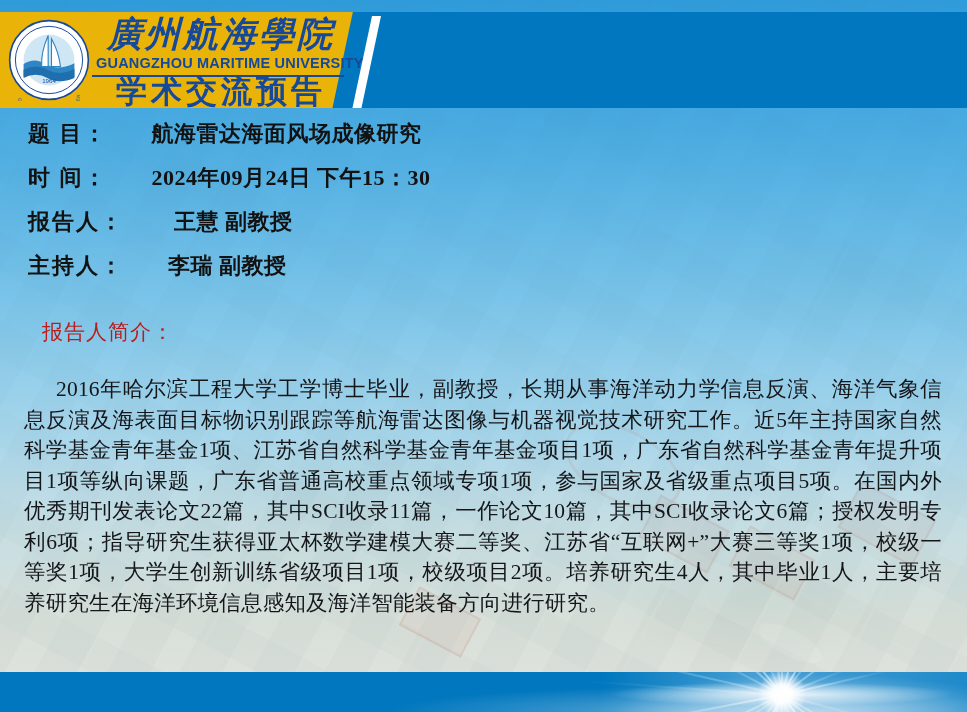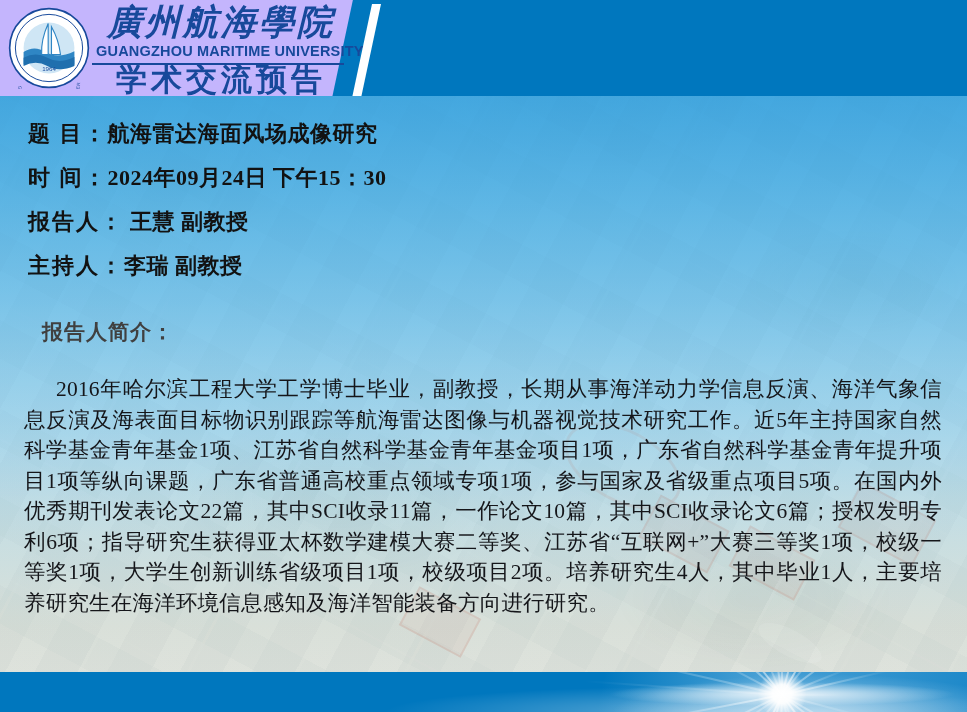--- a/index.html
+++ b/index.html
@@ -82,24 +82,24 @@
       rgba(80,175,225,.58) 32%,
       rgba(120,195,230,.40) 52%,
       rgba(175,215,230,.22) 70%,
       rgba(225,232,228,.10) 86%,
       rgba(238,240,234,.04) 100%);
   }
 
   
   .header {
     position: absolute;
-    left: 0; top: 0;
+    left: 0; top: 12px;
     width: 967px;
     height: 96px;
-    background: #c4b5fd;
+    background: #eab308;
     overflow: hidden;
     z-index: 5;
   }
   
   .hdr-slab {
     position: absolute;
     top: -10px;
     left: 355px;
     width: 660px;
     height: 120px;
@@ -192,32 +192,33 @@
     color: #121212;
     line-height: 44px;
     white-space: nowrap;
     letter-spacing: .5px;
   }
   .field-label {
     letter-spacing: 2px;
   }
   .field-value {
     letter-spacing: .5px;
+    margin-left: 44px;
   }
 
   .bio {
     position: absolute;
     left: 24px; top: 222px;
     width: 918px;
   }
   .bio-title {
     font-family: "Liberation Serif", "DejaVu Serif", serif;
     font-size: 21px;
-    font-weight: bold;
-    color: #404040;
+    font-weight: normal;
+    color: #b91c1c;
     line-height: 28px;
     padding-left: 18px;
     letter-spacing: 1px;
   }
   .bio-body {
     font-family: "Liberation Serif", "DejaVu Serif", serif;
     font-size: 21.5px;
     color: #15161a;
     line-height: 30.5px;
     text-indent: 32px;

